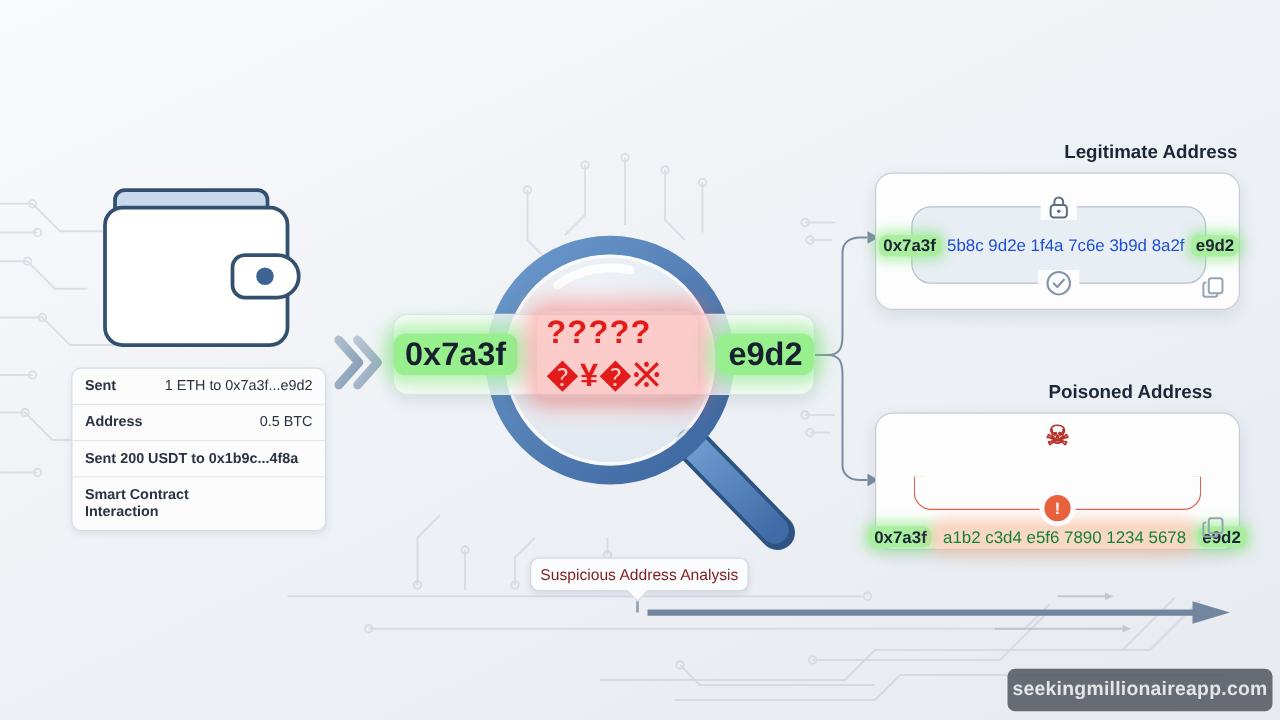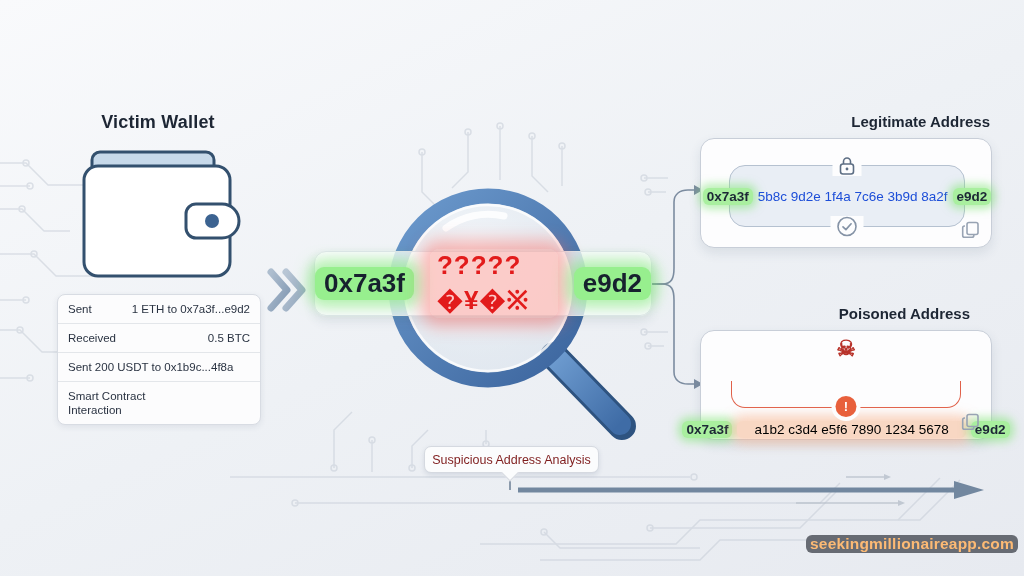--- a/index.html
+++ b/index.html
@@ -12,21 +12,21 @@
   svg{display:block;}
   
   .decor{left:0;top:0;z-index:0;}
   
   .victim-title{left:60px;top:112px;width:196px;text-align:center;font-size:18px;font-weight:700;letter-spacing:.2px;z-index:2;}
   .wallet{left:76px;top:146px;z-index:2;}
   .tx-panel{left:57px;top:294px;width:202px;background:#fcfcfd;border:1px solid #d8dce3;border-radius:8px;
     box-shadow:0 2px 6px rgba(40,60,90,.09);z-index:2;font-size:11.5px;color:#2a3342;overflow:hidden;}
   .tx-row{display:flex;justify-content:space-between;gap:8px;padding:7px 10px;border-bottom:1px solid #e3e6ea;line-height:14px;}
   .tx-row:last-child{border-bottom:none;}
-  .tx-row .lbl{font-weight:400;}
+  .tx-row .lbl{font-weight:700;}
   .tx-row .wrapnarrow{max-width:118px;}
   
   .chevrons{left:266px;top:265px;z-index:2;}
   
   .magnifier{left:368px;top:166px;z-index:2;}
   
   .addr-bar{left:314px;top:251px;width:336px;height:63px;background:rgba(252,253,255,.78);
     border:1px solid #e1e5ec;border-radius:12px;box-shadow:0 5px 12px rgba(50,70,100,.10);
     display:flex;align-items:center;justify-content:center;gap:16px;z-index:3;
     font-size:26px;font-weight:700;}
@@ -56,34 +56,34 @@
     border:1.5px solid #b5c1d0;border-radius:16px;}
   .icon-notch{position:absolute;left:50%;transform:translateX(-50%);background:#fdfdfe;padding:0 6px;line-height:0;}
   .lock-notch{top:-10px;}
   .check-notch{bottom:-11px;}
   .addr-line{display:flex;align-items:center;justify-content:center;gap:5px;height:100%;
     font-size:13.5px;white-space:nowrap;}
   .pill-green-sm{color:#1c2735;font-weight:700;background:#a9ef9f;border-radius:6px;padding:1px 4px;
     box-shadow:0 0 9px 4px rgba(130,230,118,.55);}
   .mid-legit{color:#1d4ed8;}
   .poison-addr{position:absolute;left:0;top:44px;width:100%;}
-  .mid-poison{color:#000000;background:#f8d7c3;border-radius:6px;padding:1px 17px;
+  .mid-poison{color:#15803d;background:#f8d7c3;border-radius:6px;padding:1px 4px;
     box-shadow:0 0 11px 6px rgba(248,178,140,.55);}
   .skull{position:absolute;left:50%;top:5px;transform:translateX(-50%);font-size:22px;line-height:26px;
     color:#b8322a;font-weight:700;z-index:1;}
   .poison-bracket{position:absolute;left:30px;right:30px;top:50px;height:26px;
     border-left:1.5px solid #e0614a;border-right:1.5px solid #e0614a;border-bottom:1.5px solid #e0614a;
     border-radius:0 0 14px 14px;}
   .alert-circle{position:absolute;left:50%;top:65px;transform:translateX(-50%);width:21px;height:21px;
     background:#e8603c;border-radius:50%;color:#fff;font-weight:700;font-size:13px;line-height:21px;
     text-align:center;box-shadow:0 0 0 4px #fdfdfe;}
   .copy-btn{position:absolute;right:10px;bottom:7px;width:20px;height:20px;cursor:pointer;line-height:0;}
   
-  .watermark{left:806px;top:535px;width:212px;height:18px;background:rgba(92,97,105,.93);border-radius:6px;
-    color:#fdba74;font-weight:700;font-size:15.5px;display:flex;align-items:center;justify-content:center;
+  .watermark{left:806px;top:535px;width:212px;height:34px;background:rgba(92,97,105,.93);border-radius:6px;
+    color:#e5e5e5;font-weight:700;font-size:15.5px;display:flex;align-items:center;justify-content:center;
     letter-spacing:.2px;z-index:5;}
 </style>
 </head>
 <body>
 
 <div class="stage">
 
   <svg class="abs decor" width="1024" height="576" viewBox="0 0 1024 576">
     <g stroke="#c6cdd7" stroke-width="1.5" fill="none" opacity="0.55">
       <path d="M0,163 H26 L48,185 H96"></path>
@@ -133,37 +133,36 @@
       <path d="M960,480 L920,520 H700 L676,544 H480"></path>
       <path d="M940,478 L898,520"></path>
       <path d="M836,492 L800,528 H650"></path>
         <circle cx="650" cy="528" r="3"></circle>
       <path d="M700,548 H560 L544,532"></path>
         <circle cx="544" cy="532" r="3"></circle>
       <path d="M980,540 H720 L700,560 H540"></path>
     </g>
   </svg>
 
-  <div class="abs victim-title">Victim Wallet</div>
 
   <svg class="abs wallet" width="168" height="136" viewBox="0 0 168 136">
     <path d="M16,22 V14 a8,8 0 0 1 8,-8 H130 a8,8 0 0 1 8,8 V30" fill="#c7d9ea" stroke="#33506e" stroke-width="3"></path>
     <path d="M20,26 H134" stroke="#8fb2d2" stroke-width="5" fill="none"></path>
     <rect x="8" y="20" width="146" height="110" rx="14" fill="#ffffff" stroke="#33506e" stroke-width="3"></rect>
     <path d="M120,58 H146 a16,16 0 0 1 0,34 H120 a10,10 0 0 1 -10,-10 V68 a10,10 0 0 1 10,-10 Z" fill="#ffffff" stroke="#33506e" stroke-width="3"></path>
     <circle cx="136" cy="75" r="7" fill="#3c6391"></circle>
   </svg>
 
   <div class="abs tx-panel">
     <div class="tx-row">
       <span class="lbl">Sent</span>
       <span>1 ETH to 0x7a3f...e9d2</span>
     </div>
     <div class="tx-row">
-      <span class="lbl">Received</span>
+      <span class="lbl">Address</span>
       <span>0.5 BTC</span>
     </div>
     <div class="tx-row">
       <span class="lbl">Sent 200 USDT to 0x1b9c...4f8a</span>
       <span></span>
     </div>
     <div class="tx-row">
       <span class="lbl wrapnarrow">Smart Contract Interaction</span>
       <span></span>
     </div>

